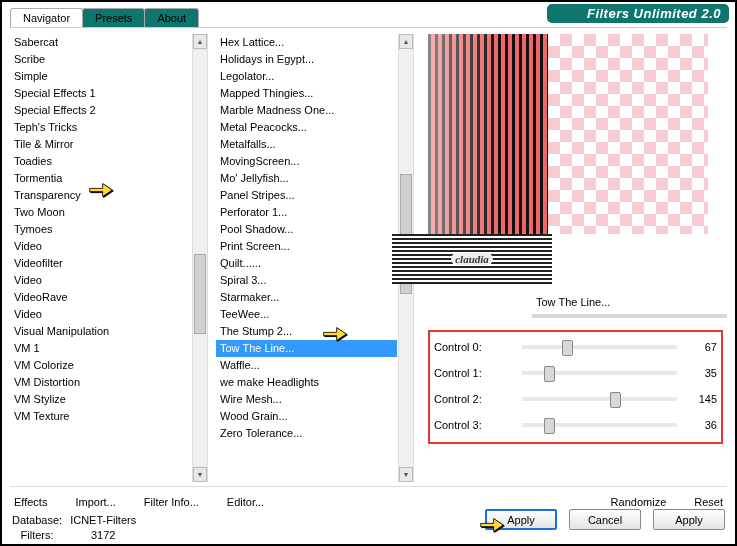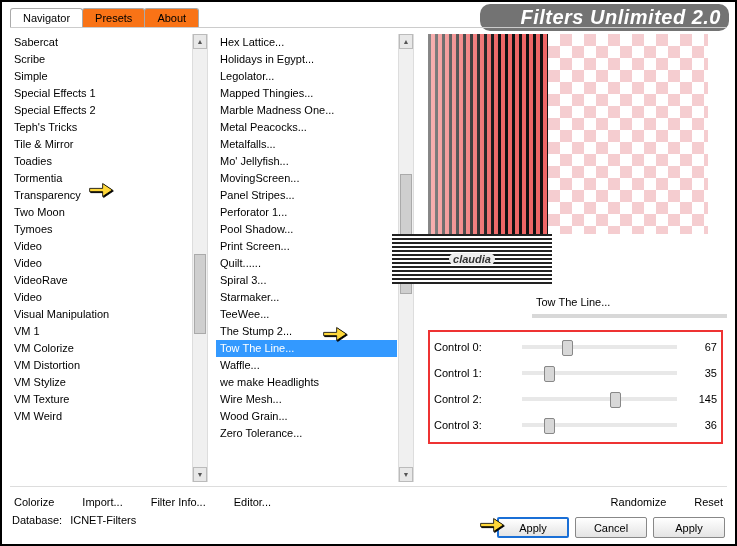--- a/index.html
+++ b/index.html
@@ -1,21 +1,21 @@
 <!DOCTYPE html>
 <html><head>
 <meta charset="utf-8">
 <style>
   * { box-sizing: border-box; margin: 0; padding: 0; font-family: Tahoma, Arial, sans-serif; font-size: 11px; }
   body { background: #fff; width: 737px; height: 546px; position: relative; border: 2px solid #000; overflow: hidden; }
   .topbar { position: relative; height: 34px; }
   .tabs { display: flex; position: absolute; left: 8px; top: 6px; }
-  .tab { padding: 3px 12px; border: 1px solid #aaa; border-bottom: none; background: #f97316; border-radius: 3px 3px 0 0; margin-right: -1px; cursor: pointer; }
+  .tab { padding: 3px 12px; border: 1px solid #aaa; border-bottom: none; background: #0f766e; border-radius: 3px 3px 0 0; margin-right: -1px; cursor: pointer; }
   .tab.active { background: #fff; position: relative; z-index: 2; }
-  .title { position: absolute; right: 6px; top: 2px; font-size: 20px; font-weight: bold; font-style: italic; color: #fff; background: #737373; padding: 2px 8px 2px 40px; border-radius: 10px; letter-spacing: 0.5px; }
+  .title { position: absolute; right: 6px; top: 2px; font-size: 13px; font-weight: bold; font-style: italic; color: #fff; background: #0f766e; padding: 2px 8px 2px 40px; border-radius: 5px; letter-spacing: 0.5px; }
   .tabline { position: absolute; left: 8px; right: 8px; top: 25px; height: 1px; background: #ccc; }
   .main { position: absolute; left: 8px; right: 8px; top: 32px; bottom: 62px; display: flex; gap: 8px; }
   .listcol { flex: 0 0 198px; border-right: 1px solid #ddd; position: relative; }
   .list { position: absolute; left: 0; right: 16px; top: 0; bottom: 0; overflow: hidden; }
   .li { padding: 1px 4px; line-height: 15px; white-space: nowrap; cursor: default; color: #000; }
   .li.sel { background: #3399ff; color: #fff; }
   .scrollbar { position: absolute; right: 0; top: 0; bottom: 0; width: 15px; background: #f0f0f0; border-left: 1px solid #ddd; }
   .sb-btn { height: 15px; background: #e8e8e8; border: 1px solid #bbb; display:flex; align-items:center; justify-content:center; font-size:7px; color:#555;}
   .sb-thumb { background: #cfcfcf; border: 1px solid #aaa; position:absolute; left:1px; right:1px; }
   .rightpane { flex: 1; position: relative; }
@@ -24,37 +24,37 @@
      linear-gradient(45deg,#f5cdd0 25%,transparent 25%,transparent 75%,#f5cdd0 75%),
      linear-gradient(45deg,#f5cdd0 25%,#fff 25%,#fff 75%,#f5cdd0 75%);
      background-size: 24px 24px; background-position: 0 0, 12px 12px; }
   .stripes { position:absolute; left:0; top:0; bottom:0; width:120px;
      background: repeating-linear-gradient(90deg,#111 0 3px,#e66 3px 7px); }
   .stripes2 { position:absolute; left:0; top:0; bottom:0; width:120px;
      background: linear-gradient(90deg, rgba(255,255,255,0.5), transparent 60%); }
   .watermark { position:absolute; left:-30px; top:200px; width:160px; height:50px;
      background: repeating-linear-gradient(0deg,#222 0 2px,#fff 2px 4px);
      display:flex; align-items:center; justify-content:center; font-style:italic; font-weight:bold; color:#333; font-size:14px;}
-  .watermark span{ background:#eee; padding:0 4px; border-radius:10px;}
+  .watermark span{ background:#eee; padding:0 4px; border-radius:10px;font-family:Liberation Serif, serif;}
   .filtername { position:absolute; left:110px; right:0; top:260px; }
   .filtername div{ padding:2px 4px; font-size:11px; }
   .filtername .bar{ height:4px; background:#d8d8d8; margin-top:4px;}
   .controls { position:absolute; left:6px; right:4px; top:296px; border:2px solid #e33; padding:2px 4px 4px;}
   .crow { display:flex; justify-content:flex-end; align-items:center; height:26px; }
   .crow .lab { flex:0 0 80px; }
   .crow .slider { flex:1; height:4px; background:#e8e8e8; position:relative; margin:0 8px;}
   .crow .slider::after{content:"";position:absolute;top:-5px;width:9px;height:14px;background:#d8d8d8;border:1px solid #888;border-radius:2px;}
   .crow .val { flex:0 0 32px; text-align:right; }
   .bottombar { position:absolute; left:8px; right:8px; bottom:32px; height:26px; border-top:1px solid #ddd; display:flex; align-items:center; gap:20px; padding-top:4px;}
   .linkbtn { color:#000; cursor:pointer; padding:2px 4px;}
   .bottombar .spacer{flex:1;}
   .footer { position:absolute; left:8px; right:8px; bottom:4px; height:28px; display:flex; align-items:flex-start;}
   .dbinfo { font-size:11px; line-height:13px;text-align:center;}
   .dbinfo td:first-child{padding-right:6px; color:#000;}
-  .btnrow { position:absolute; right:2px; bottom:2px; display:flex; gap:6px;}
+  .btnrow { position:absolute; right:2px; bottom:10px; display:flex; gap:12px;}
   .btn { width:72px; height:21px; border:1px solid #888; background:linear-gradient(#fff,#e4e4e4); border-radius:2px; display:flex; align-items:center; justify-content:center; cursor:pointer;}
   .btn.primary { border:2px solid #1a6fd6; }
   .pointer { position:absolute; font-size:18px; pointer-events:none; filter: drop-shadow(1px 1px 0 #000);}
   .pointer svg{width:26px;height:20px;}
 </style>
 </head>
 <body>
 
 <div class="topbar">
   <div class="tabs">
@@ -76,30 +76,30 @@
         <div class="li">Special Effects 1</div>
         <div class="li">Special Effects 2</div>
         <div class="li">Teph's Tricks</div>
         <div class="li">Tile &amp; Mirror</div>
         <div class="li">Toadies</div>
         <div class="li">Tormentia</div>
         <div class="li">Transparency</div>
         <div class="li">Two Moon</div>
         <div class="li">Tymoes</div>
         <div class="li">Video</div>
+        <div class="li">Videofilter</div>
         <div class="li">Video</div>
         <div class="li">VideoRave</div>
         <div class="li">Video</div>
         <div class="li">Visual Manipulation</div>
         <div class="li">VM 1</div>
         <div class="li">VM Colorize</div>
         <div class="li">VM Distortion</div>
         <div class="li">VM Stylize</div>
         <div class="li">VM Texture</div>
-        <div class="li">VM Weird</div>
       </div>
     <div class="scrollbar">
       <div class="sb-btn">▲</div>
       <div class="sb-thumb" style="top:220px;height:80px"></div>
       <div class="sb-btn" style="position:absolute;bottom:0;left:0;right:0">▼</div>
     </div>
     <div class="pointer" style="left:78px;top:146px">
       <svg viewBox="0 0 32 24">
           <path d="M2 10 L18 10 L18 4 L30 12 L18 20 L18 14 L2 14 Z" fill="#ffd83a" stroke="#000"></path>
         </svg>
@@ -108,22 +108,22 @@
 
   <div class="listcol">
     <div class="list" id="filtlist">
         <div class="li">Hex Lattice...</div>
         <div class="li">Holidays in Egypt...</div>
         <div class="li">Legolator...</div>
         <div class="li">Mapped Thingies...</div>
         <div class="li">Marble Madness One...</div>
         <div class="li">Metal Peacocks...</div>
         <div class="li">Metalfalls...</div>
+        <div class="li">MovingScreen...</div>
         <div class="li">Mo' Jellyfish...</div>
-        <div class="li">MovingScreen...</div>
         <div class="li">Panel Stripes...</div>
         <div class="li">Perforator 1...</div>
         <div class="li">Pool Shadow...</div>
         <div class="li">Print Screen...</div>
         <div class="li">Quilt......</div>
         <div class="li">Spiral 3...</div>
         <div class="li">Starmaker...</div>
         <div class="li">TeeWee...</div>
         <div class="li">The Stump 2...</div>
         <div class="li sel">Tow The Line...</div>
@@ -190,36 +190,40 @@
             <div style="position: absolute; top: -5px; width: 9px; height: 14px; background: rgb(216, 216, 216); border: 1px solid rgb(136, 136, 136); border-radius: 2px; left: 14%;"></div>
           </span>
           <span class="val">36</span>
         </div>
       </div>
   </div>
 
 </div>
 
 <div class="bottombar">
-  <span class="linkbtn">Colorize</span>
+  <span class="linkbtn">Effects</span>
   <span class="linkbtn">Import...</span>
   <span class="linkbtn">Filter Info...</span>
   <span class="linkbtn">Editor...</span>
   <span class="spacer"></span>
   <span class="linkbtn">Randomize</span>
   <span class="linkbtn">Reset</span>
 </div>
 
 <div class="footer">
   <table class="dbinfo">
     <tbody>
         <tr>
           <td>Database:</td>
           <td>ICNET-Filters</td>
         </tr>
+    <tr>
+          <td>Filters:</td>
+          <td>3172</td>
+        </tr>
   </tbody>
     </table>
   <div class="btnrow">
     <div class="btn primary">Apply</div>
     <div class="btn">Cancel</div>
     <div class="btn">Apply</div>
   </div>
   <div class="pointer" style="position:absolute;right:222px;bottom:0">
     <svg viewBox="0 0 32 24">
         <path d="M2 10 L18 10 L18 4 L30 12 L18 20 L18 14 L2 14 Z" fill="#ffd83a" stroke="#000"></path>

